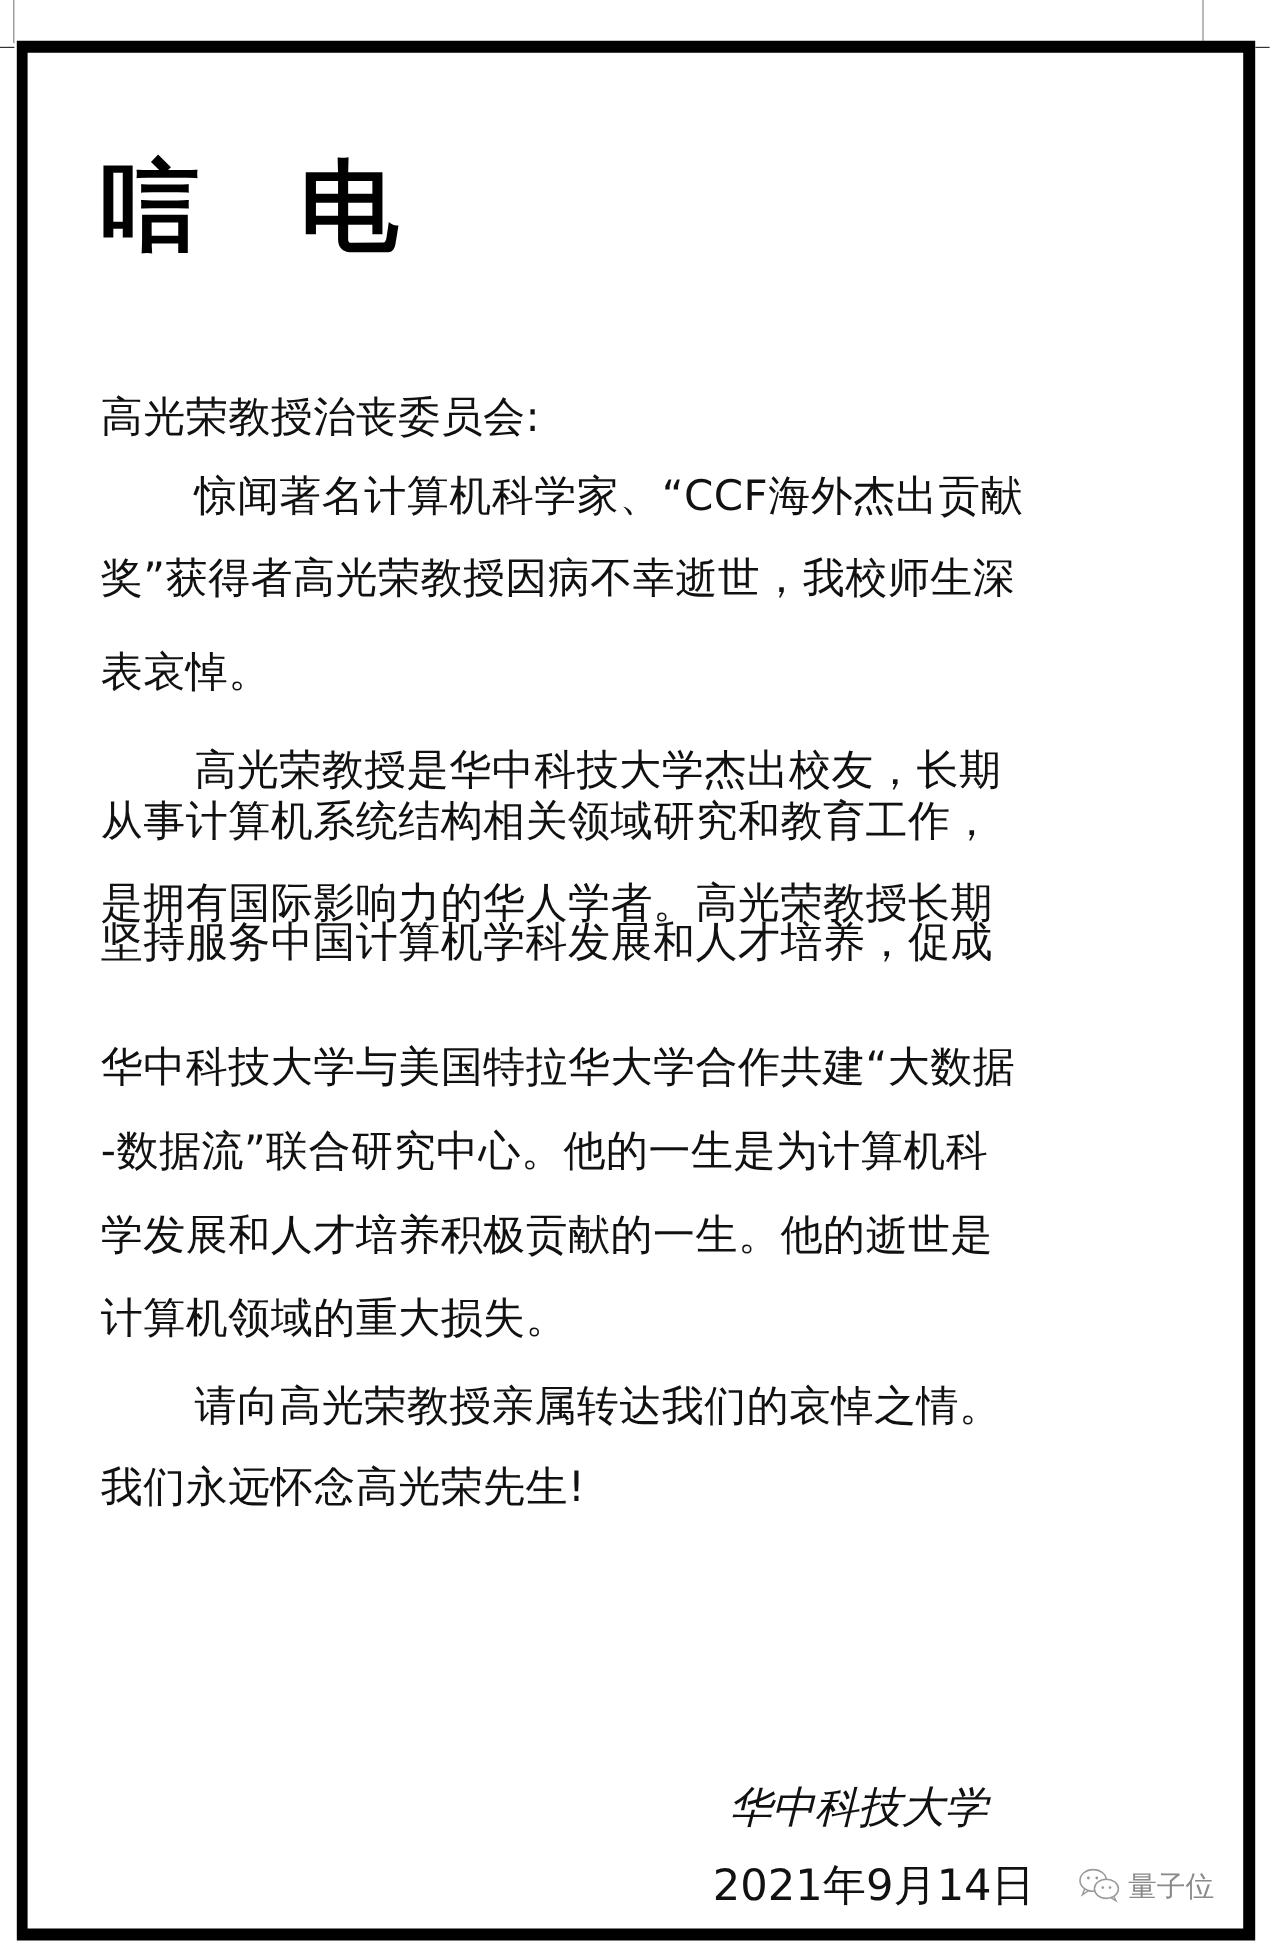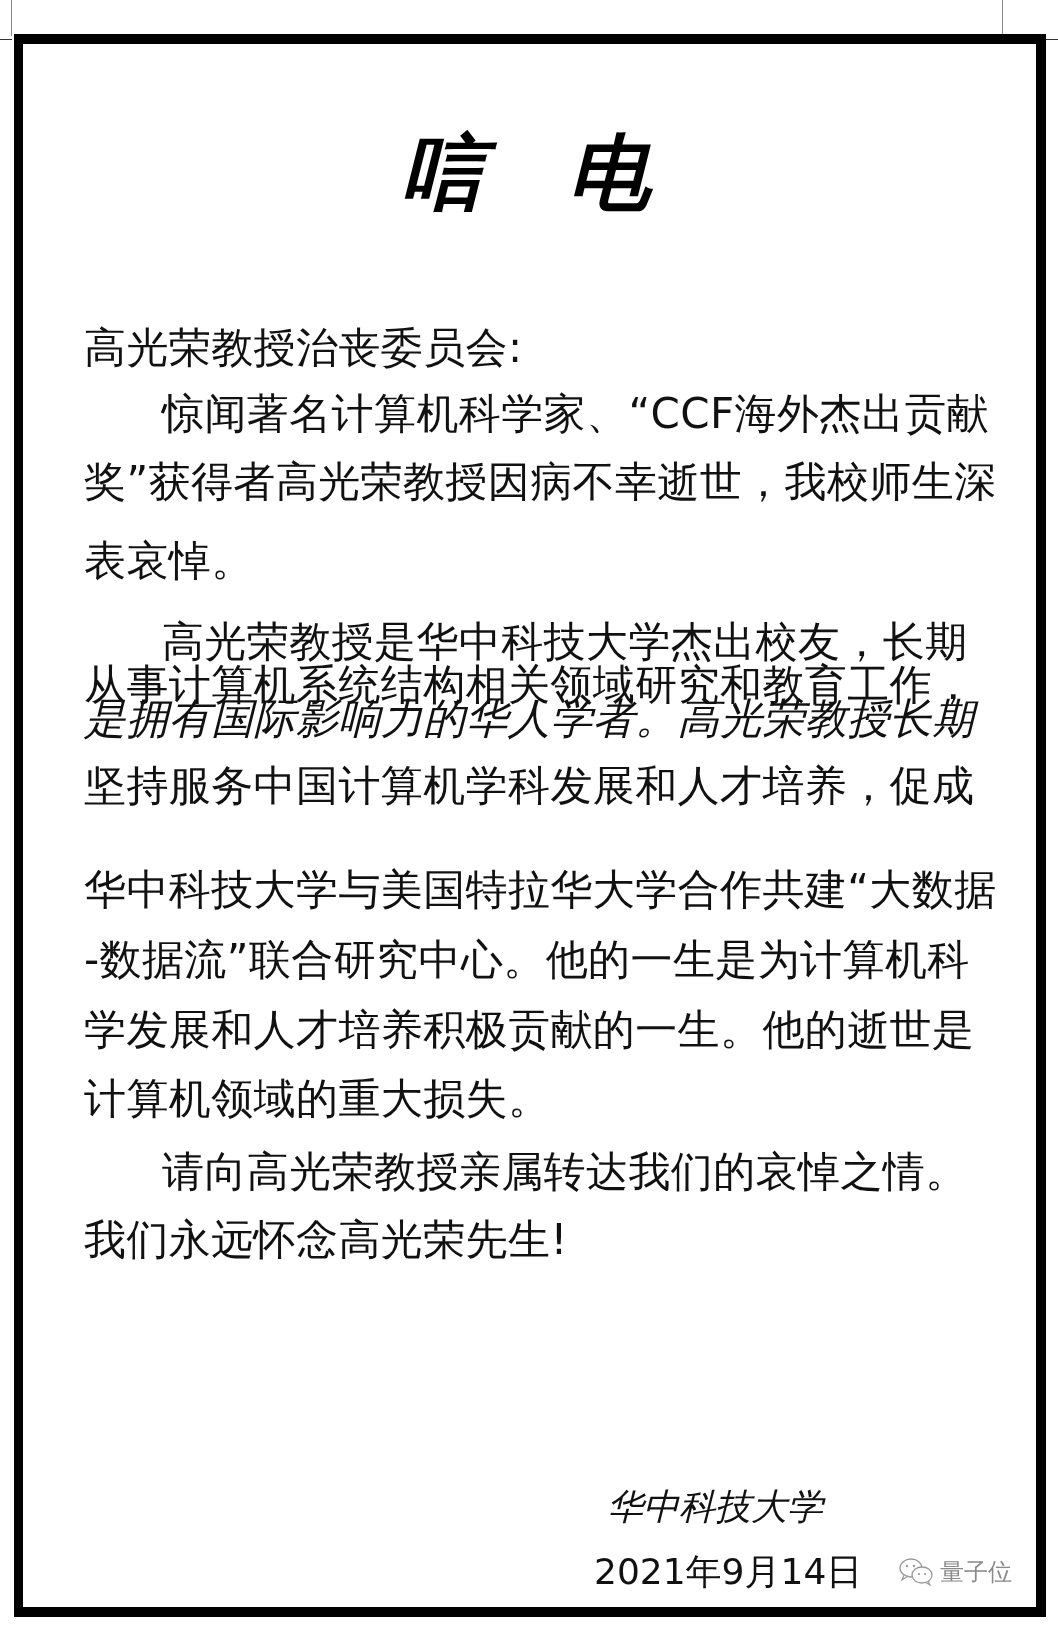--- a/index.html
+++ b/index.html
@@ -38,52 +38,50 @@
     box-sizing: border-box;
     border: 10px solid #000000;
     border-left-width: 9px;
     background: #ffffff;
   }
   .title {
     position: absolute;
     left: 0;
     width: 1052px;
     top: 118px;
-    text-align: center;
     font-size: 82px;
     font-weight: bold;
     letter-spacing: 84px;
     text-indent: 84px;
     line-height: 110px;
     color: #000;
-    font-style: italic;
   }
   .line {
     position: absolute;
     left: 84px;
-    font-size: 42px;
+    font-size: 35px;
     line-height: 44px;
     white-space: nowrap;
     color: #111;
     letter-spacing: 0.4px;
   }
   .indent { left: 162px; }
   .sig {
     position: absolute;
     font-size: 36px;
     line-height: 44px;
     white-space: nowrap;
     color: #111;
   }
   .watermark {
     position: absolute;
     left: 898px;
     top: 1556px;
     display: flex;
-    align-items: center;
+    align-items: flex-start;
     gap: 6px;
     color: #8a8a8a;
     font-size: 24px;
   }
   .watermark svg { display: block; }
 </style>
 </head>
 <body>
 
 <div class="guide-v" style="left:11px;"></div>
@@ -95,21 +93,21 @@
 
 <div class="title">唁电</div>
 
 <div class="line" style="top:326px;">高光荣教授治丧委员会:</div>
 
 <div class="line indent" style="top:392px;">惊闻著名计算机科学家、“CCF海外杰出贡献</div>
 <div class="line" style="top:460px;">奖”获得者高光荣教授因病不幸逝世，我校师生深</div>
 <div class="line" style="top:539px;">表哀悼。</div>
 <div class="line indent" style="top:620px;">高光荣教授是华中科技大学杰出校友，长期</div>
 <div class="line" style="top:663px;">从事计算机系统结构相关领域研究和教育工作，</div>
-<div class="line" style="top:697px;font-style:italic;">是拥有国际影响力的华人学者。高光荣教授长期</div>
+<div class="line" style="top:731px;">是拥有国际影响力的华人学者。高光荣教授长期</div>
 <div class="line" style="top:764px;">坚持服务中国计算机学科发展和人才培养，促成</div>
 <div class="line" style="top:868px;">华中科技大学与美国特拉华大学合作共建“大数据</div>
 <div class="line" style="top:938px;">-数据流”联合研究中心。他的一生是为计算机科</div>
 <div class="line" style="top:1008px;">学发展和人才培养积极贡献的一生。他的逝世是</div>
 <div class="line" style="top:1077px;">计算机领域的重大损失。</div>
 <div class="line indent" style="top:1150px;">请向高光荣教授亲属转达我们的哀悼之情。</div>
 <div class="line" style="top:1218px;">我们永远怀念高光荣先生!</div>
 
 <div class="sig" style="left:607px;top:1485px;font-style:italic;">华中科技大学</div>
 <div class="sig" style="left:594px;top:1550px;">2021年9月14日</div>

